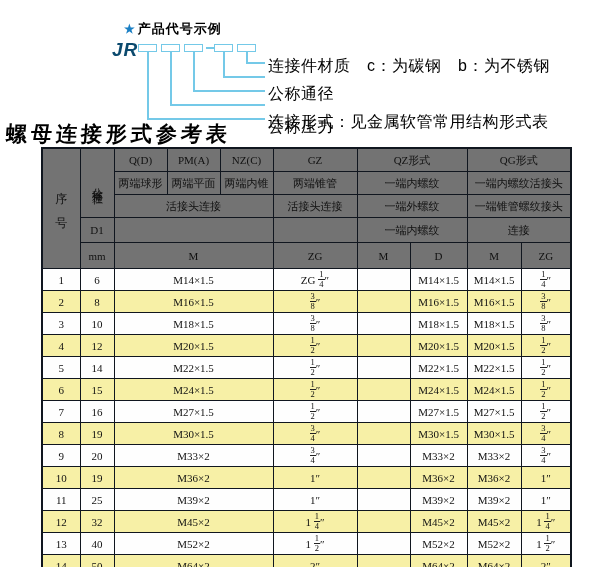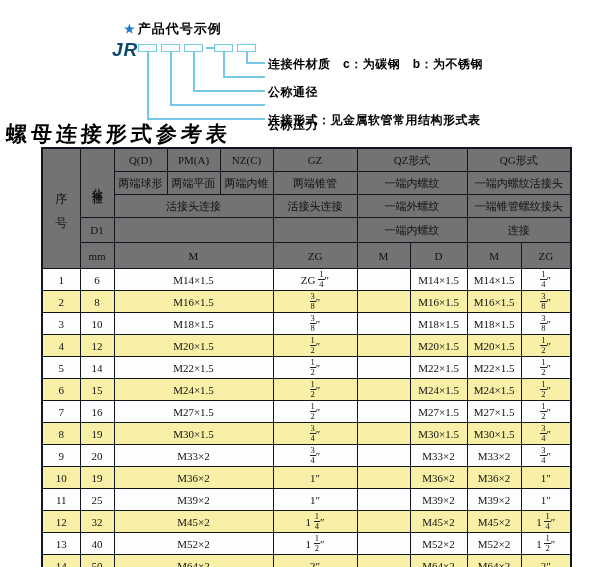--- a/index.html
+++ b/index.html
@@ -25,21 +25,21 @@
   .code-box{
     position:absolute;top:44px;width:19px;height:8px;
     border:1.5px solid #74c9e8;background:#fff;box-sizing:border-box;
   }
   .code-dash{position:absolute;top:47px;width:8px;height:2px;background:#74c9e8;}
   .cline{position:absolute;background:#74c9e8;}
   .cline.v{width:1.5px;}
   .cline.h{height:1.5px;}
   .diagram-label{
     position:absolute;left:268px;
-    font-family:"Liberation Sans", sans-serif;font-weight:bold;font-size:12px;color:#000;
+    font-family:"Liberation Sans", sans-serif;font-weight:normal;font-size:16px;color:#000;
     white-space:nowrap;letter-spacing:0.5px;
   }
   
   .table-title{
     position:absolute;left:6px;top:120px;
     font-family:"DejaVu Serif", serif;font-weight:900;font-size:21px;color:#000;
     letter-spacing:4px;transform:skewX(-4deg);
   }
   
   table.ref{

